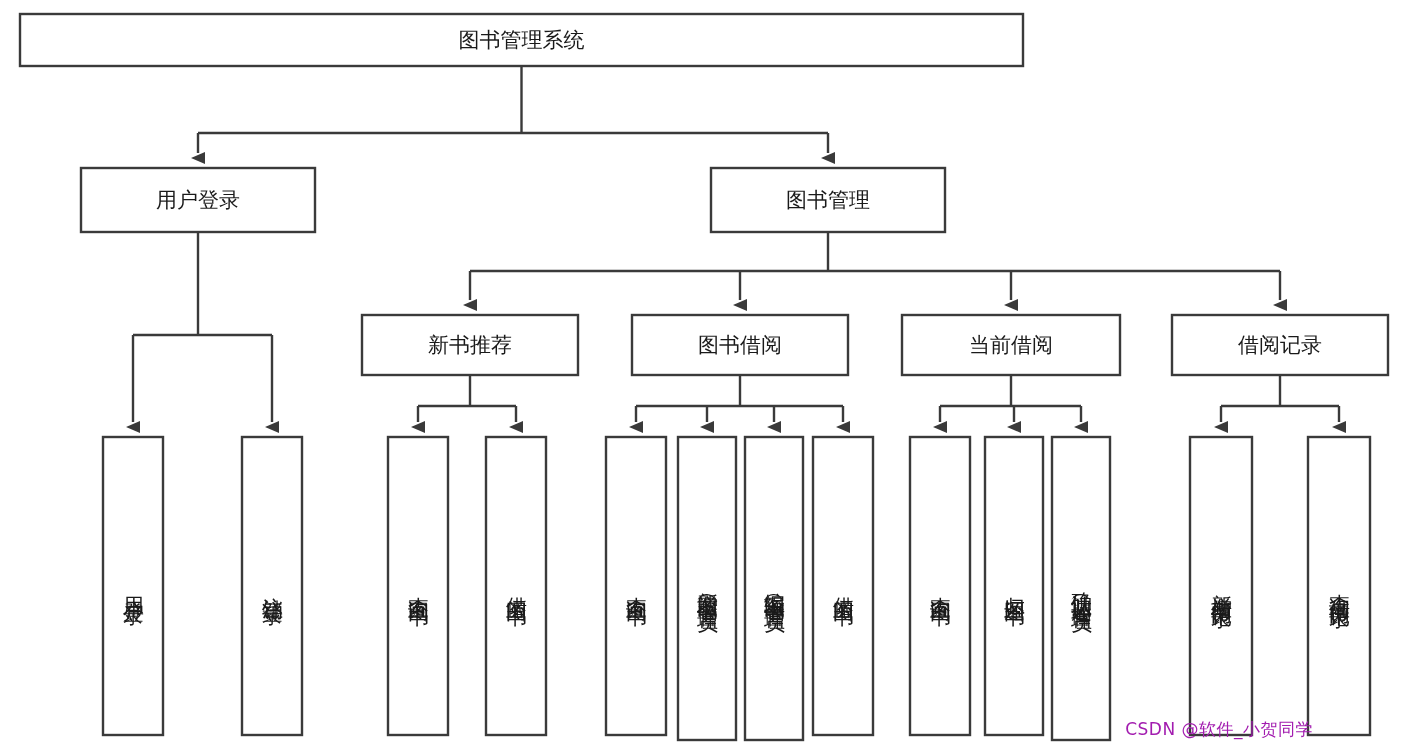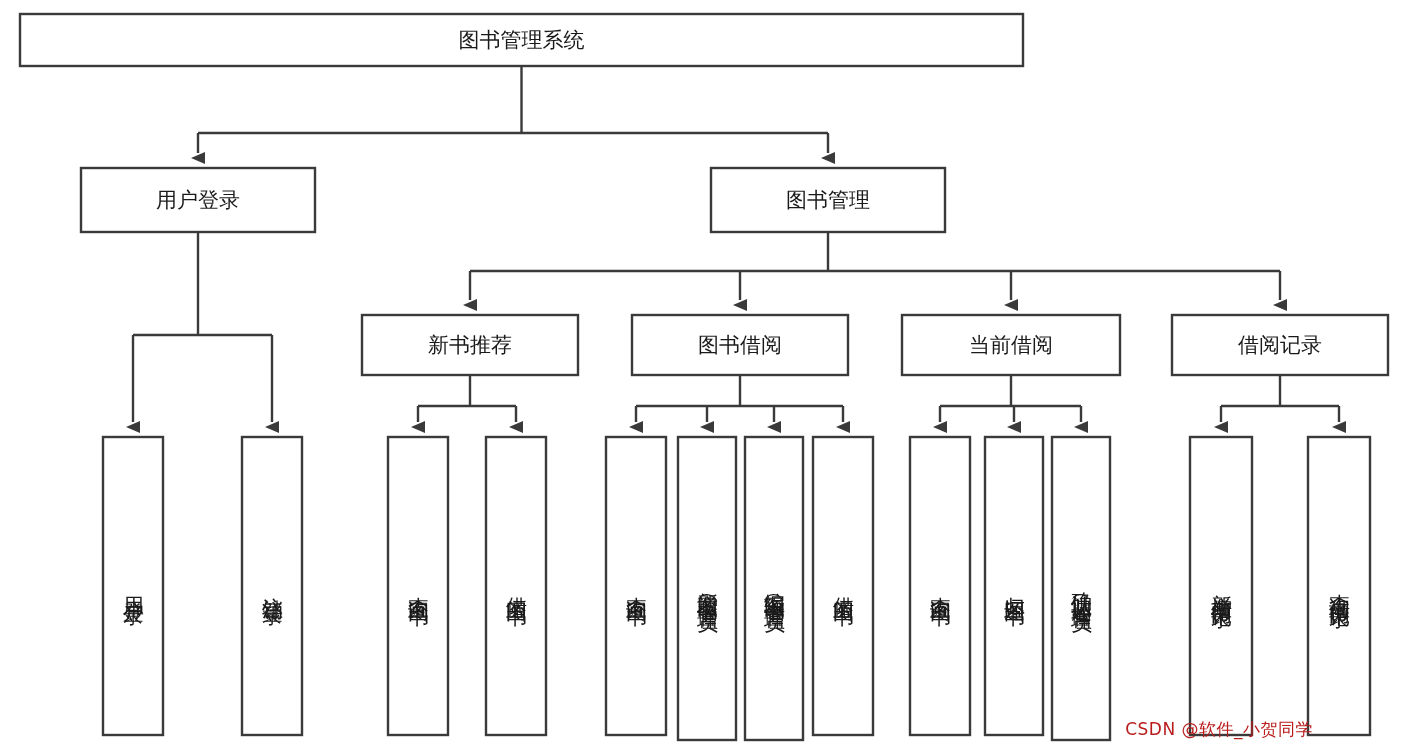--- a/index.html
+++ b/index.html
@@ -63,21 +63,21 @@
     white-space: nowrap;
     pointer-events: none;
     text-align: center;
   }
   .watermark {
     position: absolute;
     right: 8px;
     bottom: 6px;
     font-family: "DejaVu Sans", "Liberation Sans", sans-serif;
     font-size: 17px;
-    color: #b91c1c;
+    color: #a21caf;
     white-space: nowrap;
     letter-spacing: 0.5px;
   }
 </style>
 </head>
 <body>
 
 <div id="diagram-root">
 
   <svg id="diagram-canvas" viewBox="0 0 1405 747" xmlns="http://www.w3.org/2000/svg">

